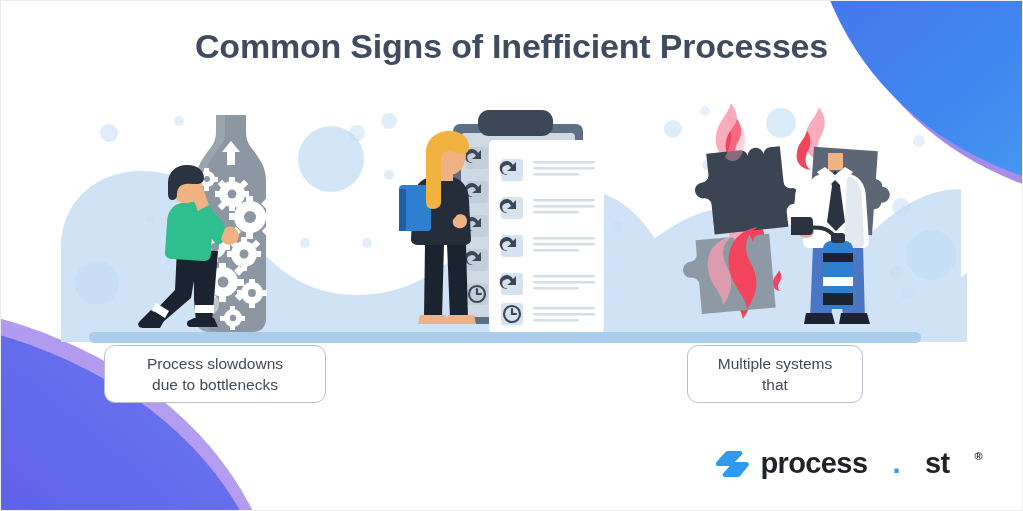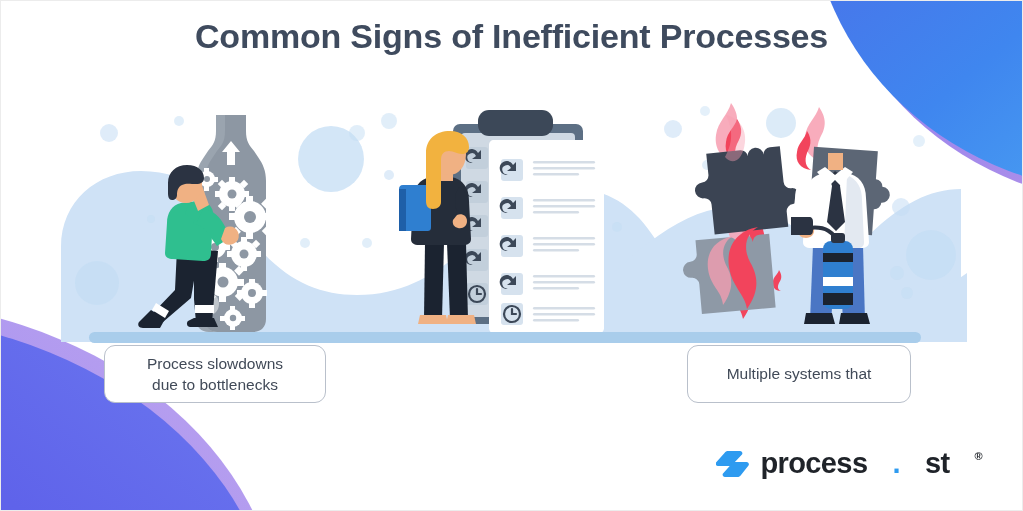--- a/index.html
+++ b/index.html
@@ -34,21 +34,21 @@
     background:linear-gradient(45deg,#9f8cf2,#bda4ee);
   }
   #corner-bl .blue{
     position:absolute;left:-12px;top:14px;right:6px;bottom:-10px;
     border-radius:0 100% 0 0;
     background:linear-gradient(40deg,#5a5ee8 0%,#5f63ea 40%,#6d7bf0 100%);
   }
 
   
   #page-title{
-    position:absolute;top:16px;left:0;width:100%;
+    position:absolute;top:26px;left:0;width:100%;
     text-align:center;
     font-size:34px;font-weight:bold;letter-spacing:-0.2px;
     color:#3f4b5e;
   }
 
   
   #stage{position:absolute;left:0;top:96px;width:1023px;height:245px;}
   #stage svg{display:block;}
 
   
@@ -65,21 +65,21 @@
     border-radius:11px;
     display:flex;align-items:center;justify-content:center;
     text-align:center;
     color:#414a58;
     font-size:15.5px;line-height:1.36;
     box-sizing:border-box;
     padding:6px 28px;
   }
   #caption-1{left:103px;width:222px;height:58px;}
   #caption-2{left:355px;width:302px;height:58px;}
-  #caption-3{left:686px;width:224px;height:58px;}
+  #caption-3{left:686px;width:176px;height:58px;}
 
   
   #logo{
     position:absolute;right:40px;bottom:32px;
     display:flex;align-items:center;gap:11px;
   }
   #logo-mark{width:33px;height:28px;}
   #logo-text{
     font-size:29px;font-weight:bold;color:#1f2329;
     letter-spacing:-0.6px;line-height:1;

